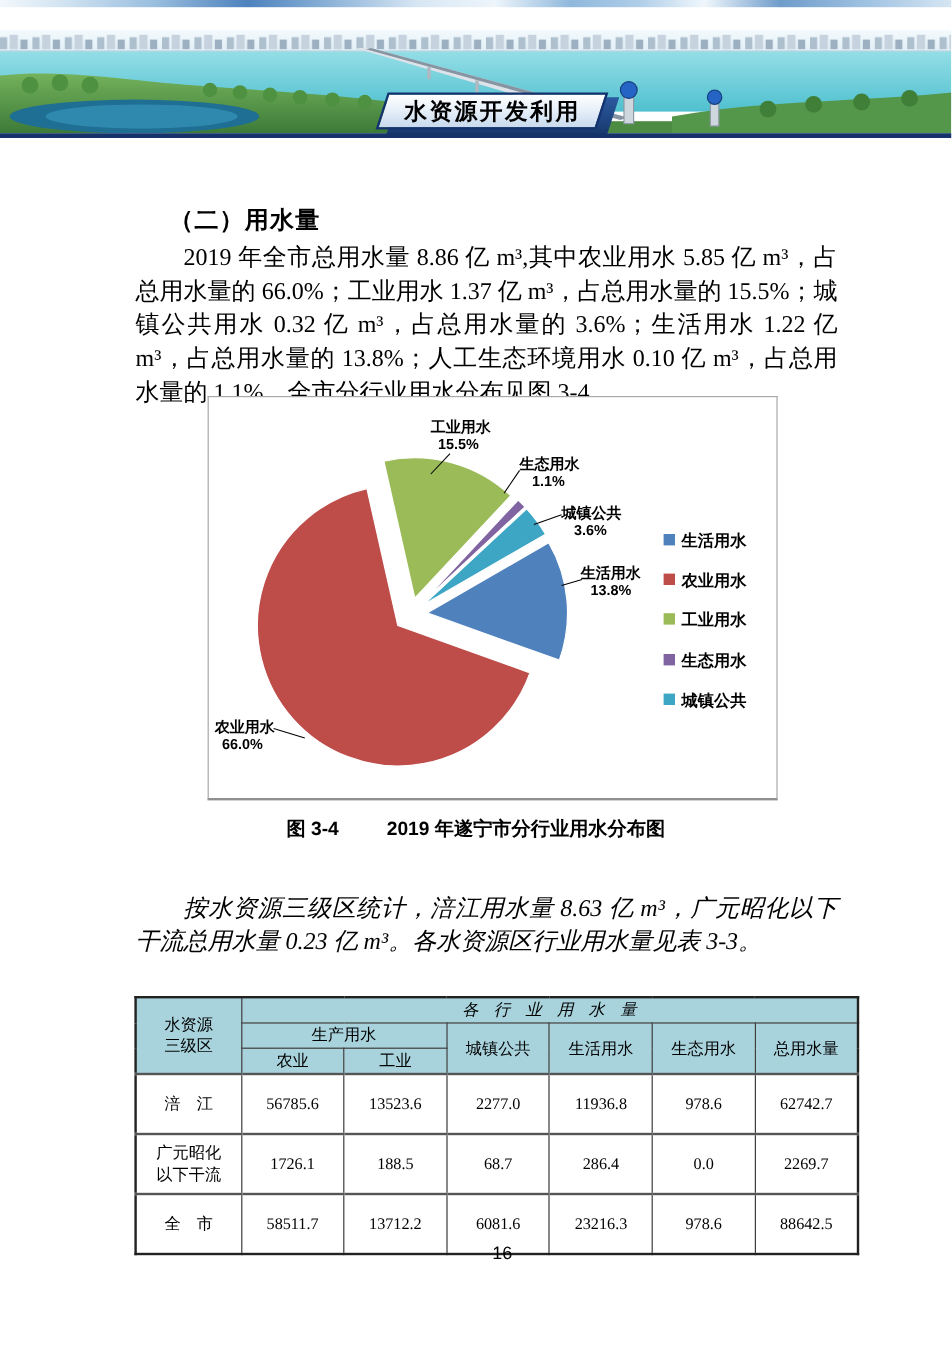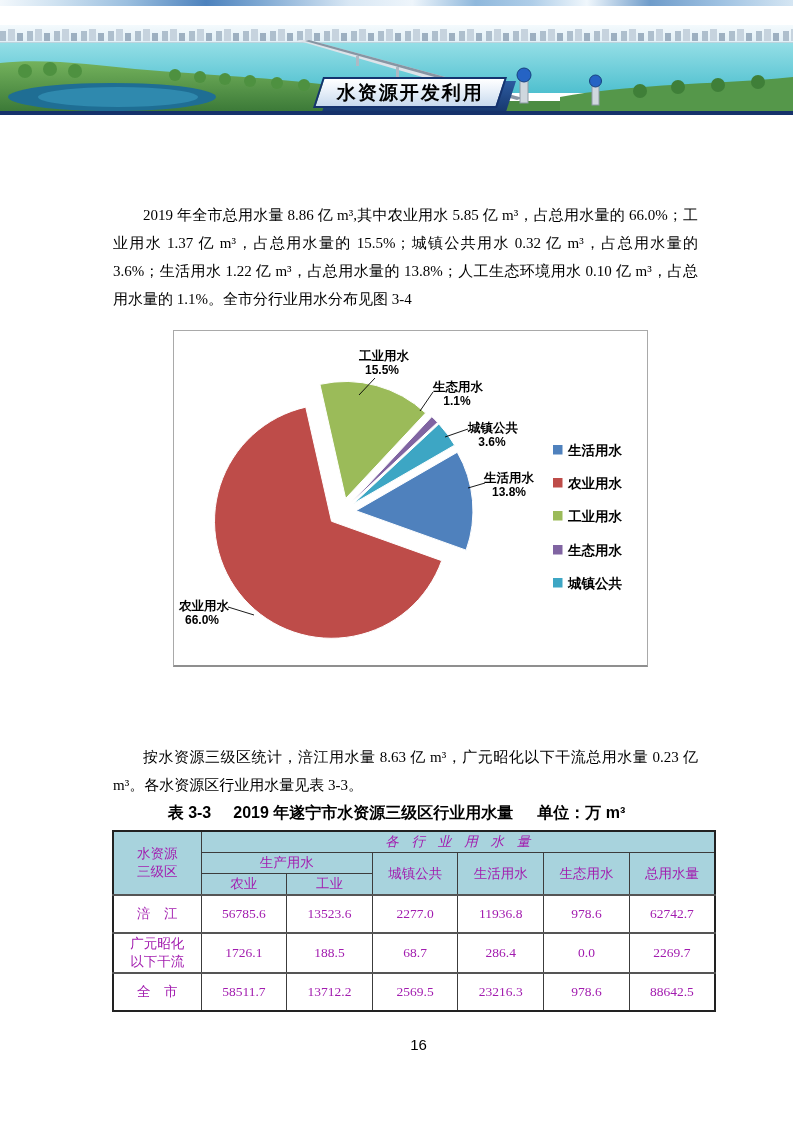--- a/index.html
+++ b/index.html
@@ -23,51 +23,51 @@
   .banner-face { position:absolute; left:0; top:0; width:100%; height:100%;
     transform:skewX(-18deg); background:linear-gradient(180deg,#ffffff 0%,#e8f0f9 45%,#c8daee 100%);
     border:2px solid #15336e; display:flex; align-items:center; justify-content:center; }
   .banner-face span { transform:skewX(18deg); font-family:"Liberation Sans",sans-serif;
     font-weight:bold; font-size:19px; color:#000; letter-spacing:2px; white-space:nowrap; }
 
   
   .heading { position:absolute; left:113px; top:170px; width:584px;
     font-family:"Liberation Sans",sans-serif; font-weight:bold; font-size:20px; color:#000;
     padding-left:28px; letter-spacing:1px; }
-  .para { position:absolute; left:113px; width:585px; font-size:15px; line-height:28px;
+  .para { position:absolute; left:113px; width:585px; font-size:20px; line-height:28px;
     text-align:justify; text-indent:2em; color:#000; }
   .para1 { top:201px; height:115px; }
-  .para2 { top:743px; height:60px; }
+  .para2 { top:743px; height:60px;font-style:italic; }
 
   
   .chartbox { position:absolute; left:173px; top:330px; width:475px; height:337px;
     background:#fff; border:1px solid #a9a9a9; border-bottom:2px solid #8f8f8f; }
   .chartbox svg { display:block; }
   .plbl { font-family:"Liberation Sans",sans-serif; font-weight:bold; fill:#000; }
 
   
   .caption { position:absolute; left:0; top:681px; width:793px; text-align:center;
     font-family:"Liberation Sans",sans-serif; font-weight:bold; font-size:16px; color:#000; }
   .caption .lbl { margin-right:40px; }
   .tbl-title { position:absolute; left:0; top:803px; width:793px; text-align:center;
     font-family:"Liberation Sans",sans-serif; font-weight:bold; font-size:16px; color:#000; }
   .tbl-title .lbl { margin-right:22px; }
   .tbl-title .unit { margin-left:24px; }
 
   
   table.wtab { position:absolute; left:112px; top:830px; width:604px; border-collapse:collapse;
-    table-layout:fixed; font-size:13.5px; color:#a21caf; }
+    table-layout:fixed; font-size:13.5px; color:#000000; }
   table.wtab col.c0 { width:88px; }
   table.wtab td { border:1px solid #3c3c3c; text-align:center; vertical-align:middle; padding:1px 2px; }
   table.wtab { border:2px solid #222; }
   table.wtab td.hd { background:#a8d3dd; }
   table.wtab tr.hr1 td { height:18px; }
   table.wtab tr.hr2 td { height:19px; }
   table.wtab tr.hr3 td { height:20px; }
-  table.wtab tr.dr td  { height:38px; border-top:2px solid #555; }
+  table.wtab tr.dr td  { height:50px; border-top:2px solid #555; }
   table.wtab td.spread { letter-spacing:0.95em; text-indent:0.95em;font-style:italic; }
   .w3 { display:inline-block; width:3.2em; line-height:1.3; }
   .w4 { display:inline-block; width:4.2em; line-height:1.35; }
 
   .pagenum { position:absolute; left:0; top:1036px; width:793px; text-align:center;
     font-size:15px; color:#000; font-family:"Liberation Sans",sans-serif;padding-left:44px; }
 </style>
 </head>
 <body>
 
@@ -143,20 +143,21 @@
   </div>
 
   <div class="banner">
     <div class="banner-shadow"></div>
     <div class="banner-face">
       <span>水资源开发利用</span>
     </div>
   </div>
   <div class="photo-navy-line"></div>
 
+  <div class="heading">（二）用水量</div>
 
   <p class="para para1">2019 年全市总用水量 8.86 亿 m³,其中农业用水 5.85 亿 m³，占总用水量的 66.0%；工业用水 1.37 亿 m³，占总用水量的 15.5%；城镇公共用水 0.32 亿 m³，占总用水量的 3.6%；生活用水 1.22 亿 m³，占总用水量的 13.8%；人工生态环境用水 0.10 亿 m³，占总用水量的 1.1%。全市分行业用水分布见图 3-4</p>
 
   <div class="chartbox">
     <svg id="pie-svg" width="473" height="335" viewBox="0 0 473 335">
         <path d="M 181.94326401156098 179.740877804219 L 283.2682362543403 121.24087780421898 A 117 117 0 0 1 292.10907825127947 219.14257031735644 Z" fill="#4f81bd" stroke="#ffffff" stroke-width="1"></path>
         <path d="M 157.5178587201228 190.28034019789652 L 267.6836729598413 229.68203271103397 A 117 117 0 1 1 131.75601286068874 76.15178418357222 Z" fill="#be4c49" stroke="#ffffff" stroke-width="1"></path>
         <path d="M 171.6659323171931 167.4884886024635 L 145.90408645775904 53.35993258813919 A 117 117 0 0 1 251.57913862627024 82.03160206075245 Z" fill="#9bbb59" stroke="#ffffff" stroke-width="1"></path>
         <path d="M 177.90985623356764 171.1108772163543 L 257.8230625426448 85.65399067464327 A 117 117 0 0 1 263.53392505297137 91.3768265302766 Z" fill="#8064a2" stroke="#ffffff" stroke-width="1"></path>
         <path d="M 179.2569022154559 172.67640987844402 L 264.88097103485967 92.94235919236631 A 117 117 0 0 1 280.58187445823523 114.17640987844405 Z" fill="#3da6c4" stroke="#ffffff" stroke-width="1"></path>
@@ -181,26 +182,26 @@
         <text x="394" y="157" class="plbl" font-size="13.5">农业用水</text>
         <rect x="379" y="180" width="9.5" height="9.5" fill="#9bbb59"></rect>
         <text x="394" y="190" class="plbl" font-size="13.5">工业用水</text>
         <rect x="379" y="214" width="9.5" height="9.5" fill="#8064a2"></rect>
         <text x="394" y="224" class="plbl" font-size="13.5">生态用水</text>
         <rect x="379" y="247" width="9.5" height="9.5" fill="#3da6c4"></rect>
         <text x="394" y="257" class="plbl" font-size="13.5">城镇公共</text>
       </svg>
   </div>
 
+  <div class="caption">
+    <span class="lbl">图 3-4</span><span>2019 年遂宁市分行业用水分布图</span>
+  </div>
 
   <p class="para para2">按水资源三级区统计，涪江用水量 8.63 亿 m³，广元昭化以下干流总用水量 0.23 亿 m³。各水资源区行业用水量见表 3-3。</p>
 
-  <div class="tbl-title">
-    <span class="lbl">表 3-3</span><span>2019 年遂宁市水资源三级区行业用水量</span><span class="unit">单位：万 m³</span>
-  </div>
 
   <table class="wtab">
     <colgroup>
         <col class="c0">
         <col>
         <col>
         <col>
         <col>
         <col>
         <col>
@@ -236,21 +237,21 @@
       <td>188.5</td>
       <td>68.7</td>
       <td>286.4</td>
       <td>0.0</td>
       <td>2269.7</td>
     </tr>
     <tr class="dr">
       <td>全　市</td>
       <td>58511.7</td>
       <td>13712.2</td>
-      <td>2569.5</td>
+      <td>6081.6</td>
       <td>23216.3</td>
       <td>978.6</td>
       <td>88642.5</td>
     </tr>
   </tbody>
     </table>
 
   <div class="pagenum">16</div>
 
 </div>

